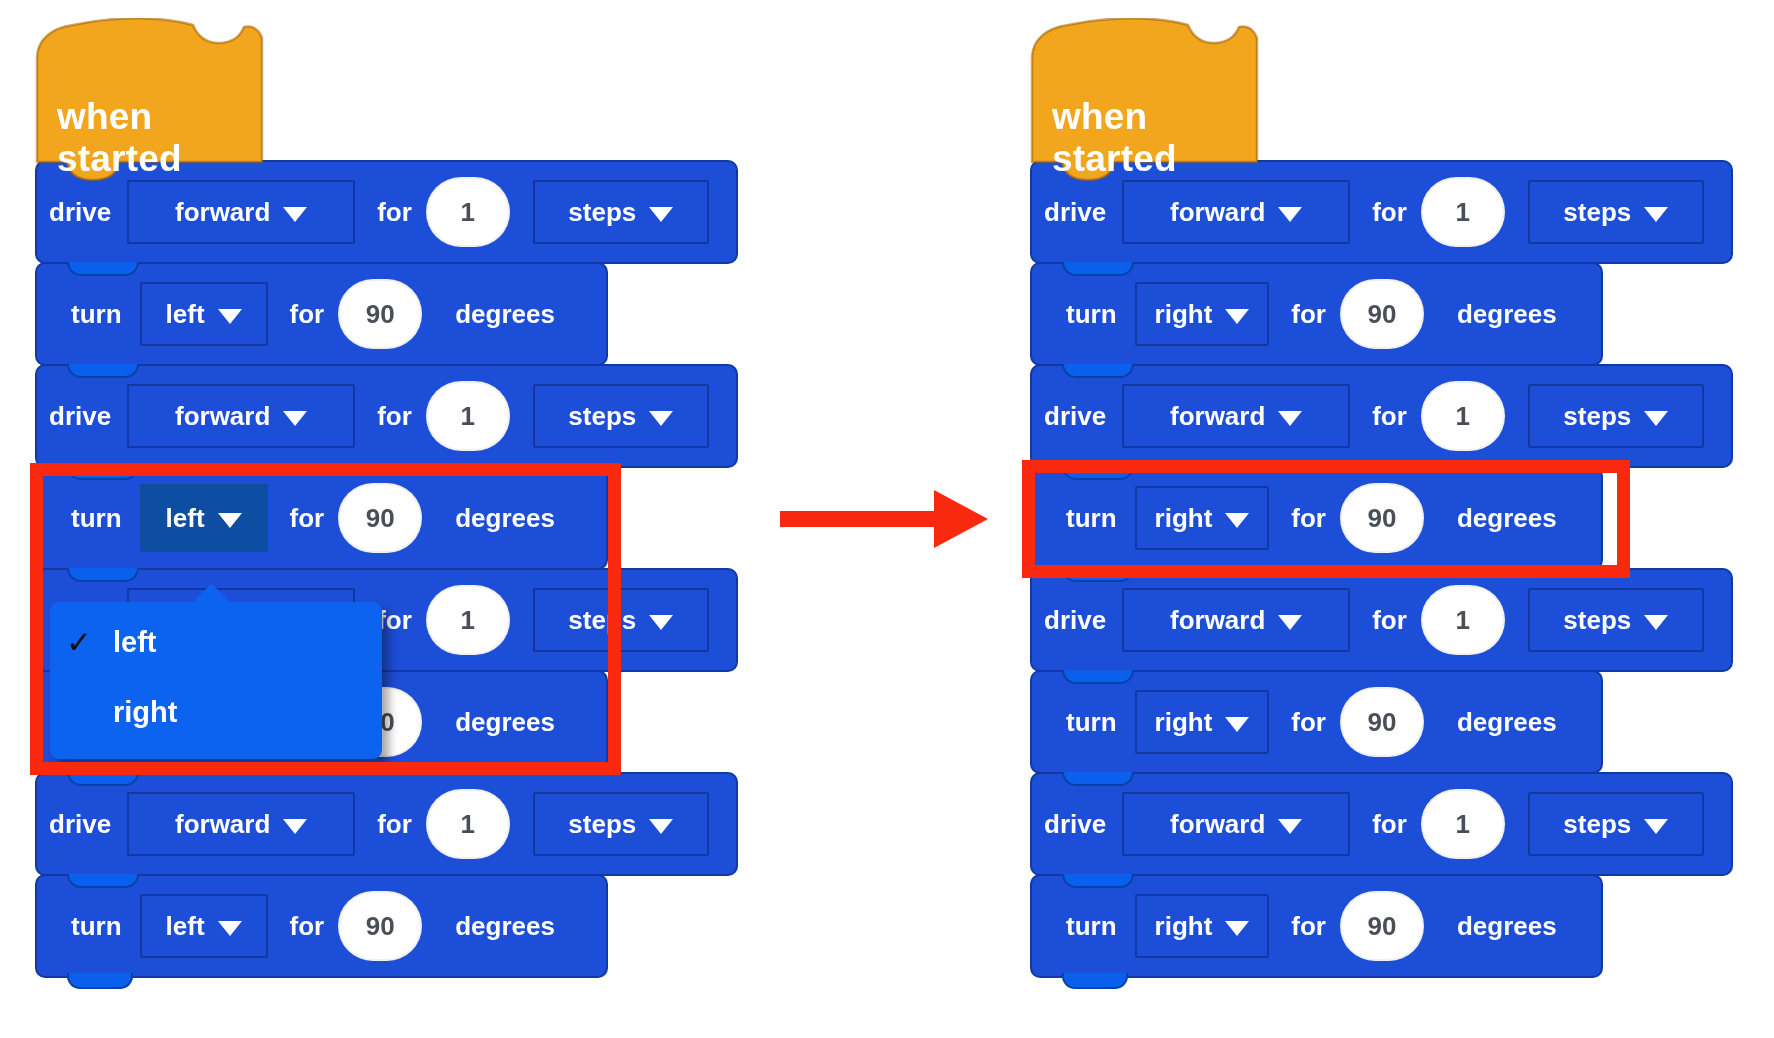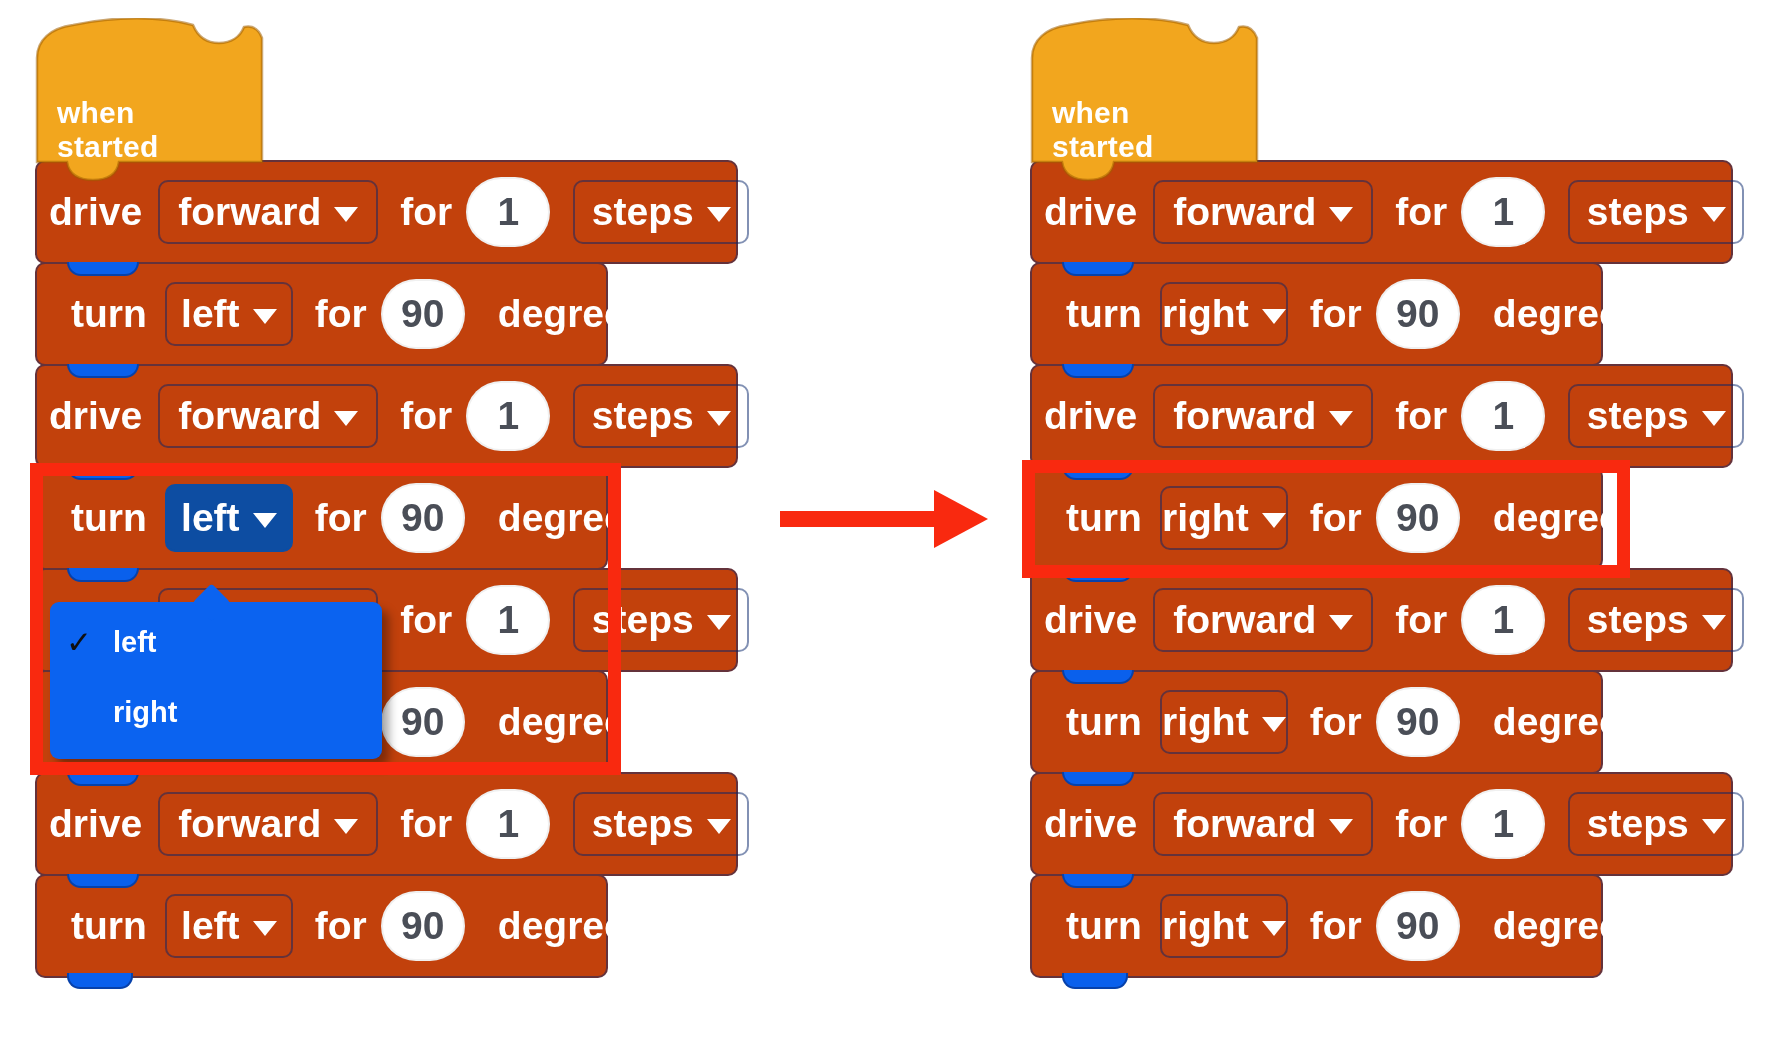--- a/index.html
+++ b/index.html
@@ -3,41 +3,41 @@
 <meta charset="utf-8">
 <style>
   html,body{margin:0;padding:0;background:#ffffff;font-family:"Liberation Sans",sans-serif;}
   #canvas{position:relative;width:1774px;height:1038px;background:#ffffff;overflow:hidden;}
 
   
   .stack{position:absolute;}
   .stack-left{left:35px;top:18px;}
   .stack-right{left:1030px;top:18px;}
   .hat{position:absolute;left:0;top:0;z-index:3;}
-  .hat-label{position:absolute;left:22px;top:78px;z-index:4;color:#fff;font-size:30px;font-weight:700;letter-spacing:.2px;}
+  .hat-label{position:absolute;left:22px;top:78px;z-index:4;color:#fff;font-size:37px;font-weight:700;letter-spacing:.2px;}
   .rows{position:absolute;left:0;top:142px;}
 
-  .block{position:relative;background:#c2410c;border:2px solid rgba(5,35,105,.5);border-radius:10px;
-         display:flex;align-items:center;color:#fff;font-weight:700;font-size:39px;box-sizing:border-box;height:104px;}
+  .block{position:relative;background:#1d4ed8;border:2px solid rgba(5,35,105,.5);border-radius:10px;
+         display:flex;align-items:center;color:#fff;font-weight:700;font-size:26px;box-sizing:border-box;height:104px;}
   .block + .block{margin-top:-2px;}
   .drive{width:703px;}
   .turn{width:573px;}
 
   .notch{position:absolute;top:-2px;left:30px;width:72px;height:14px;background:#0a60ec;
          border:2px solid rgba(5,35,105,.5);border-top:none;border-radius:0 0 16px 16px;box-sizing:border-box;}
   .tab{position:absolute;left:30px;bottom:-13px;width:66px;height:16px;background:#0a60ec;
        border:2px solid rgba(5,35,105,.5);border-top:none;border-radius:0 0 13px 13px;box-sizing:border-box;}
 
   .lbl{white-space:nowrap;}
   .drive .lbl.main{margin-left:12px;}
   .turn  .lbl.main{margin-left:34px;}
   .lbl.for{margin-left:22px;}
   .turn .lbl.unit{margin-left:33px;}
 
-  .field{border:2px solid rgba(5,35,105,.5);border-radius:10px;height:64px;display:flex;align-items:center;
+  .field{border:2px solid rgba(5,35,105,.5);border-radius:2px;height:64px;display:flex;align-items:center;
          justify-content:center;gap:13px;padding:12px 18px;box-sizing:border-box;white-space:nowrap;}
   .drive .field.dir{margin-left:16px;width:228px;}
   .drive .field.unit{margin-left:23px;width:176px;}
   .turn  .field.dir{margin-left:18px;min-width:128px;}
   .field.selected{background:#0d4da2;border-color:#0d4da2;height:68px;min-width:140px;}
 
   .caret{width:0;height:0;border-left:12px solid transparent;border-right:12px solid transparent;
          border-top:15px solid #ffffff;margin-top:4px;}
 
   .oval{background:#ffffff;color:#4a4e57;height:70px;min-width:84px;border-radius:36px;display:flex;

